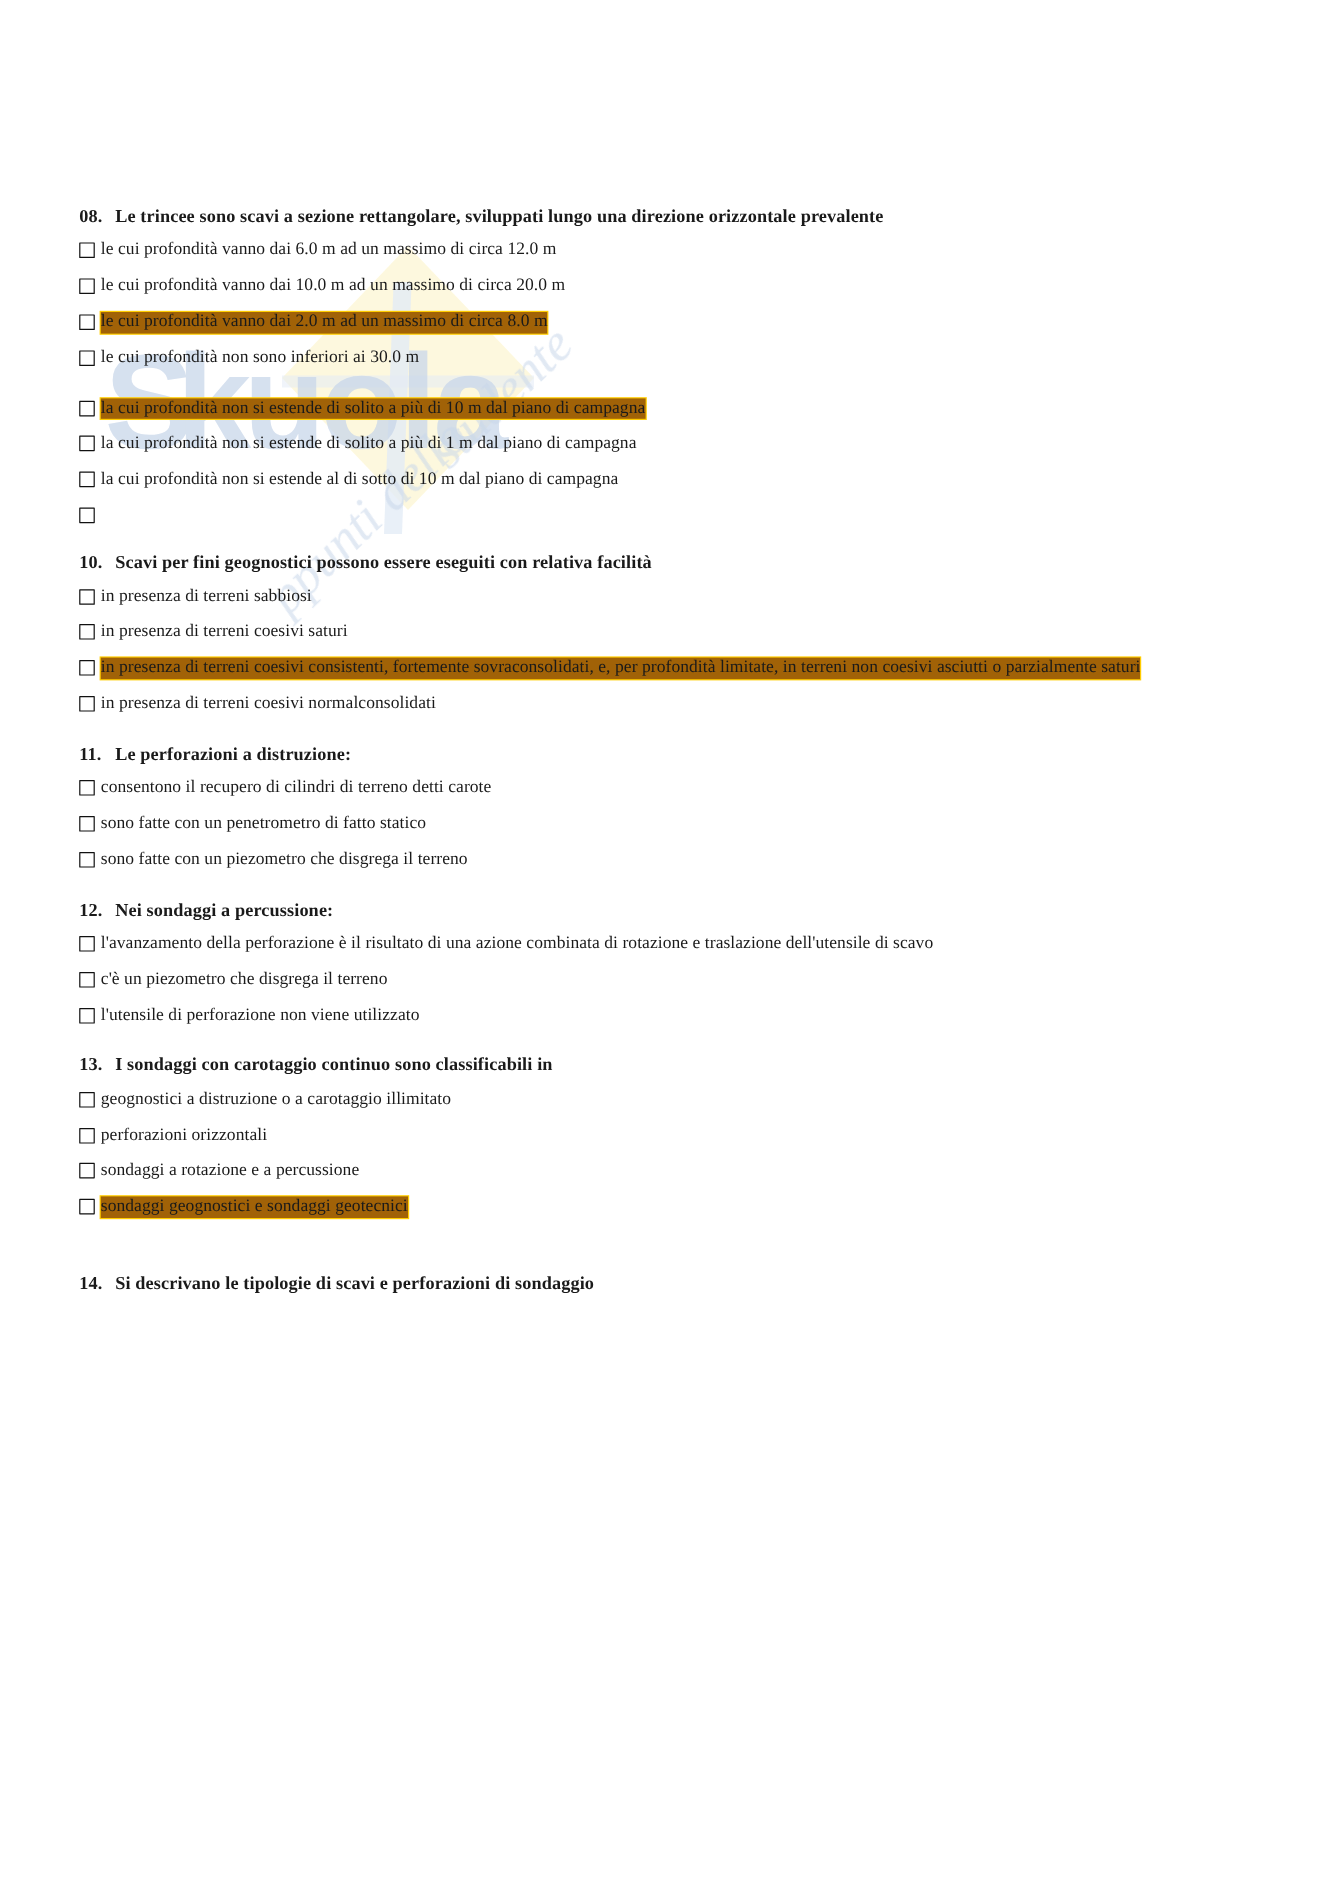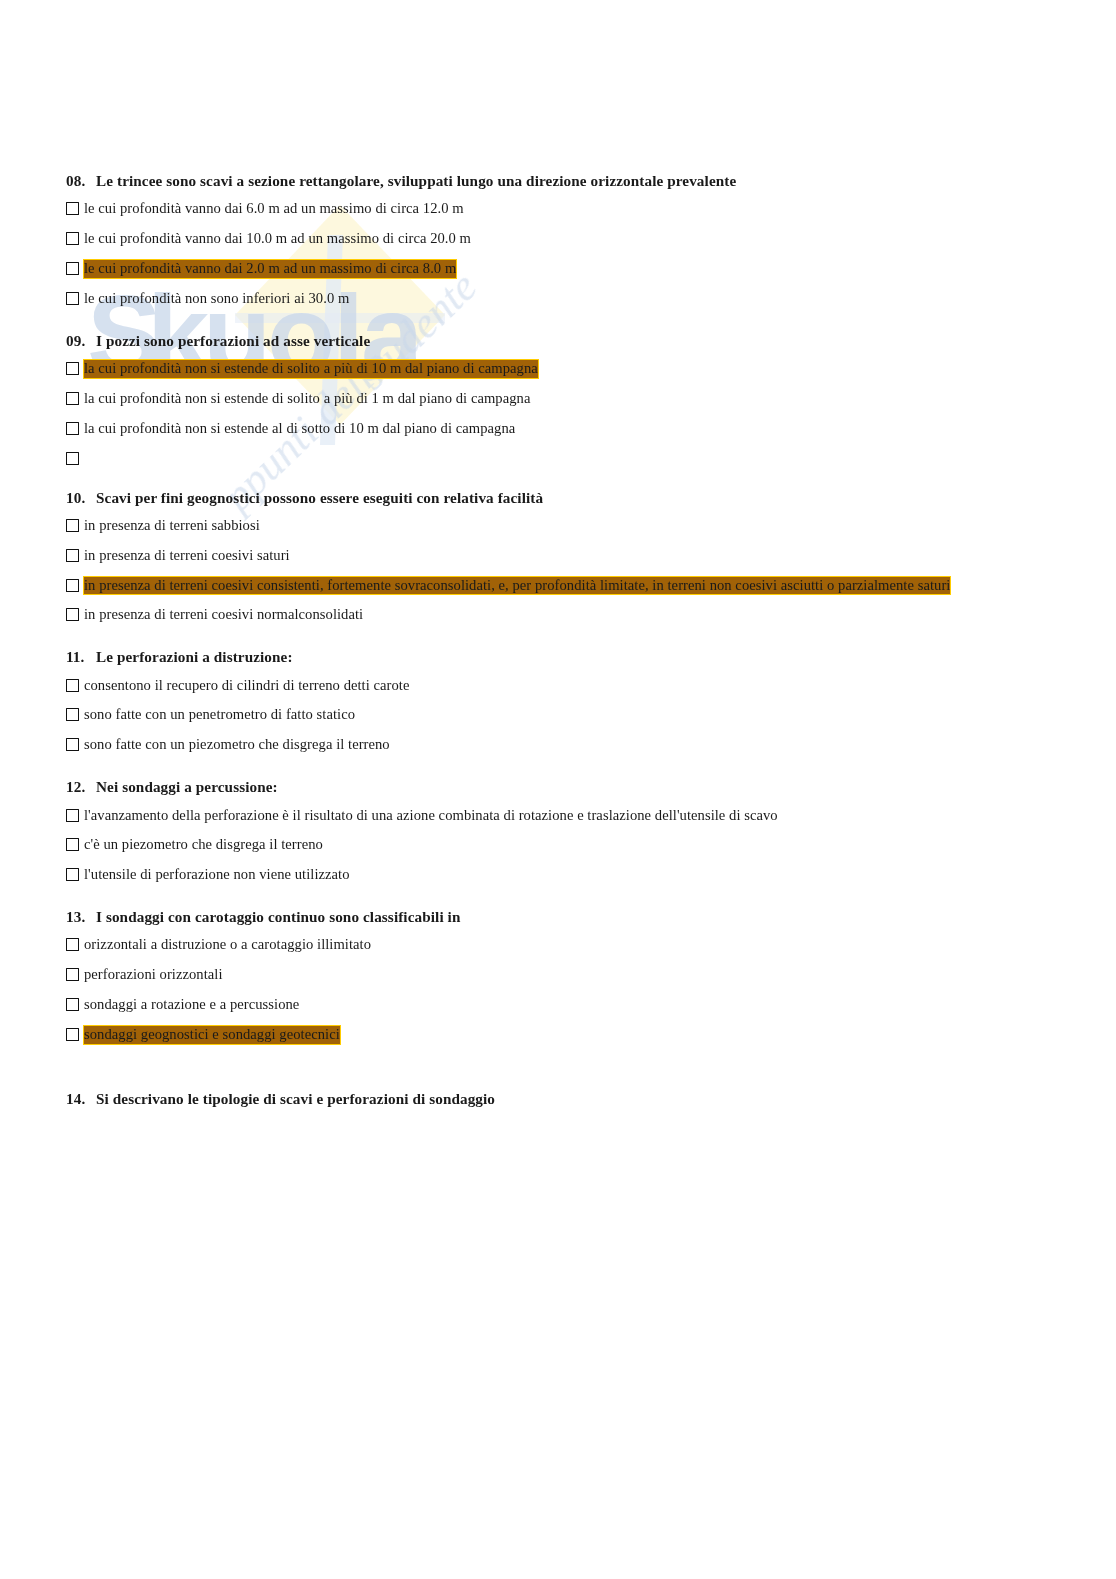--- a/index.html
+++ b/index.html
@@ -148,24 +148,20 @@
         <span class="checkbox"></span>
         <span class="option-text hl">le cui profondità vanno dai 2.0 m ad un massimo di circa 8.0 m</span>
       </div>
       <div class="option-row">
         <span class="checkbox"></span>
         <span class="option-text">le cui profondità non sono inferiori ai 30.0 m</span>
       </div>
     </div>
 
     <div class="question-block">
-      <div class="q-heading">
-        <span class="q-num">09.</span>
-        <span class="q-title">I pozzi sono perforazioni ad asse verticale</span>
-      </div>
       <div class="option-row">
         <span class="checkbox"></span>
         <span class="option-text hl">la cui profondità non si estende di solito a più di 10 m dal piano di campagna</span>
       </div>
       <div class="option-row">
         <span class="checkbox"></span>
         <span class="option-text">la cui profondità non si estende di solito a più di 1 m dal piano di campagna</span>
       </div>
       <div class="option-row">
         <span class="checkbox"></span>
@@ -237,21 +233,21 @@
       </div>
     </div>
 
     <div class="question-block">
       <div class="q-heading">
         <span class="q-num">13.</span>
         <span class="q-title">I sondaggi con carotaggio continuo sono classificabili in</span>
       </div>
       <div class="option-row">
         <span class="checkbox"></span>
-        <span class="option-text">orizzontali a distruzione o a carotaggio illimitato</span>
+        <span class="option-text">geognostici a distruzione o a carotaggio illimitato</span>
       </div>
       <div class="option-row">
         <span class="checkbox"></span>
         <span class="option-text">perforazioni orizzontali</span>
       </div>
       <div class="option-row">
         <span class="checkbox"></span>
         <span class="option-text">sondaggi a rotazione e a percussione</span>
       </div>
       <div class="option-row">

